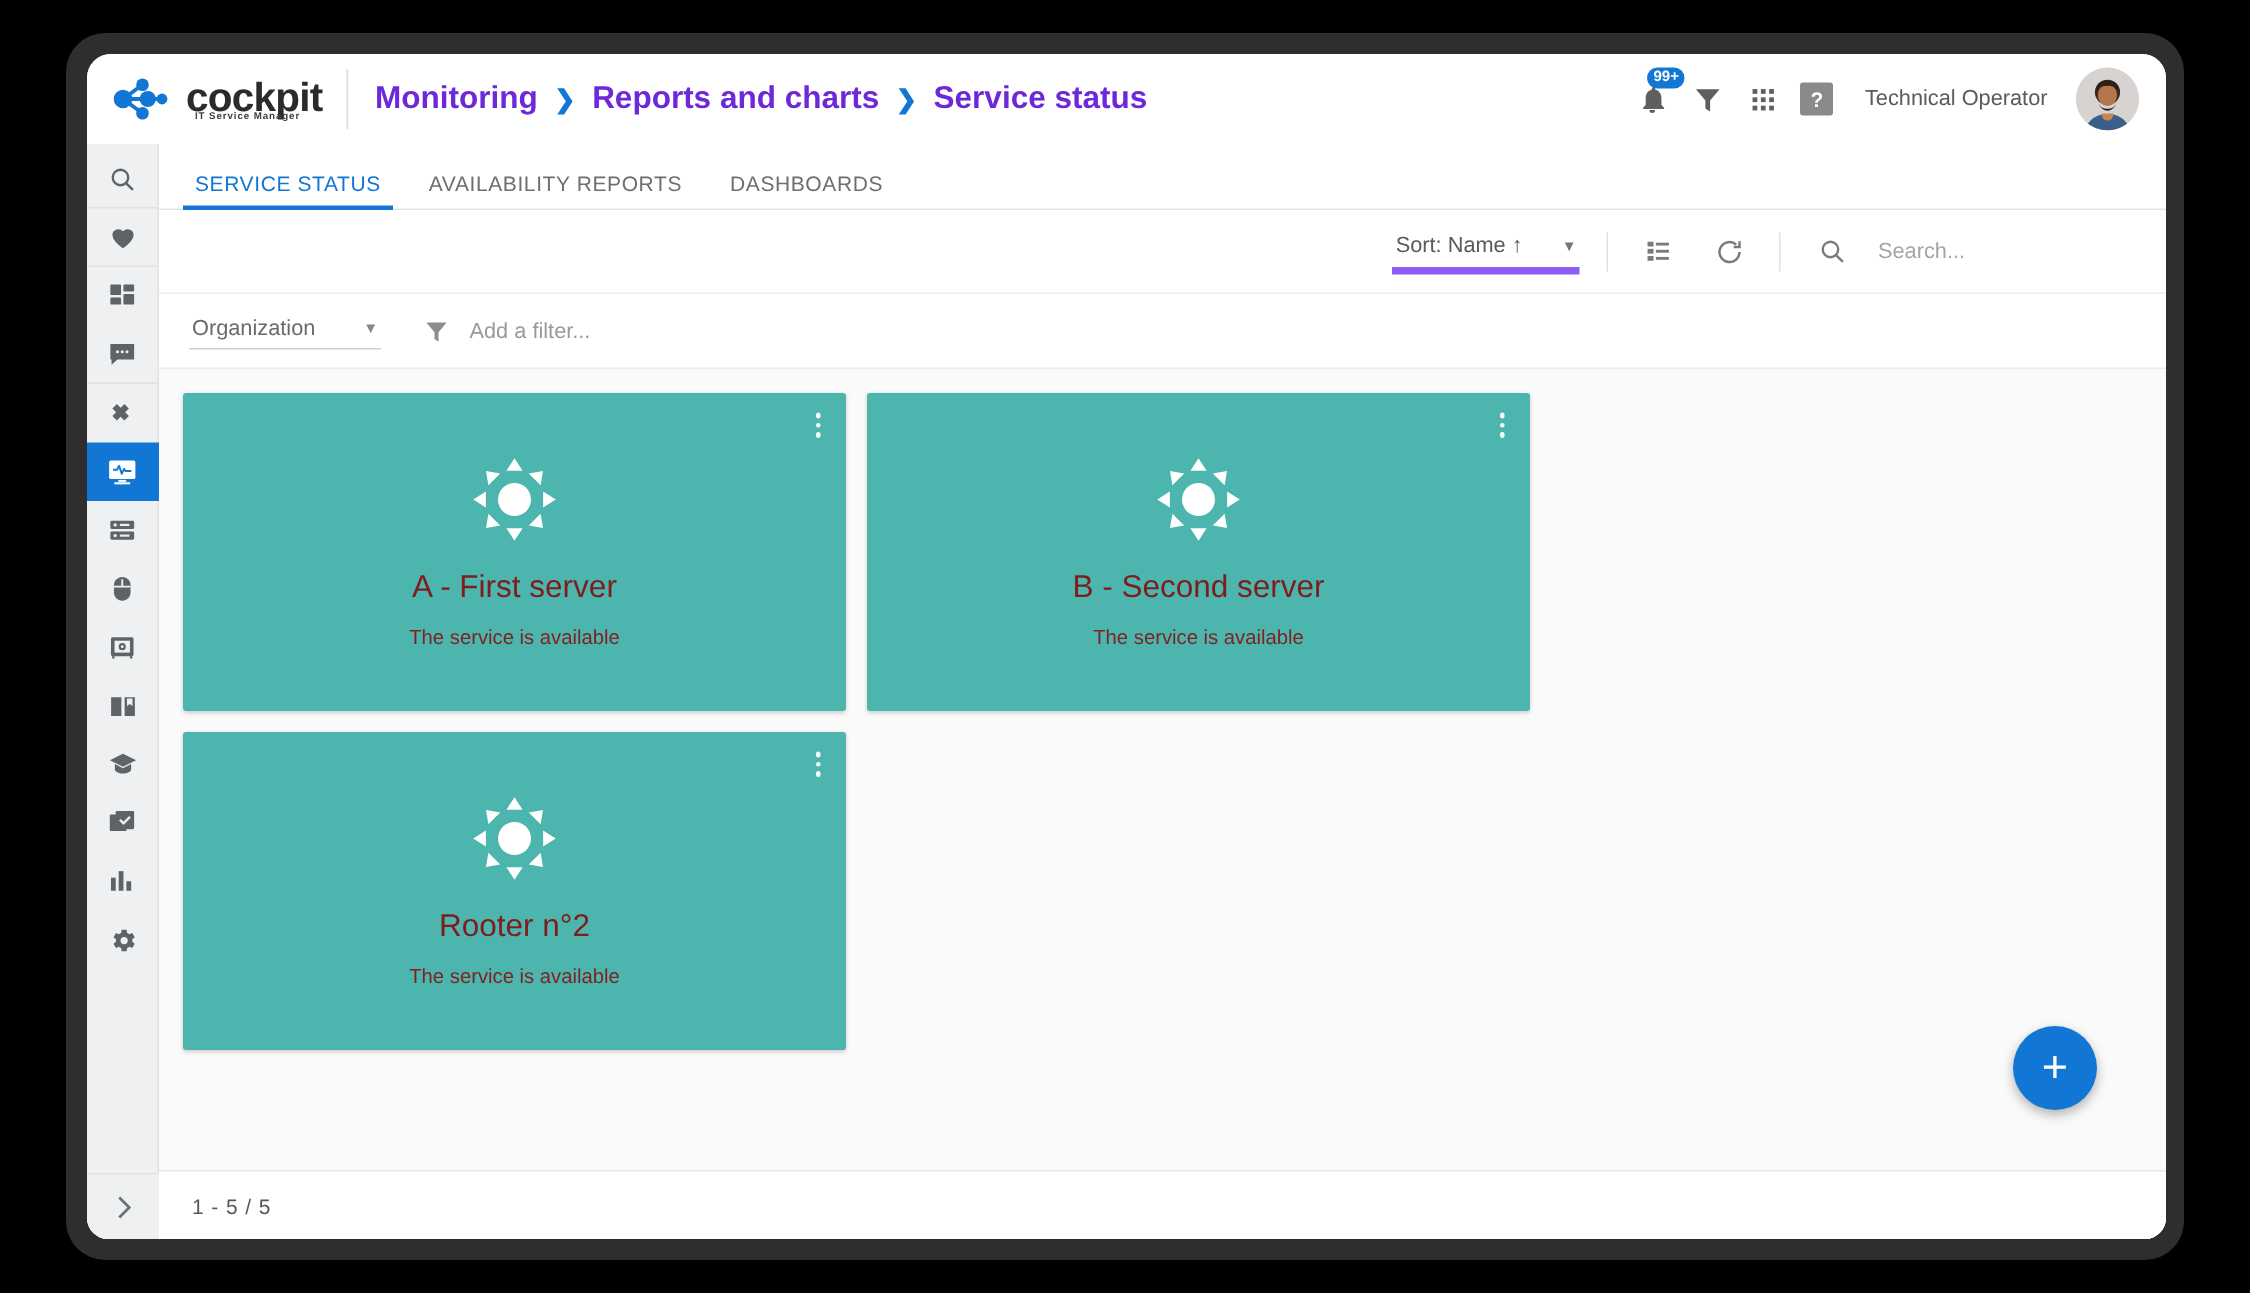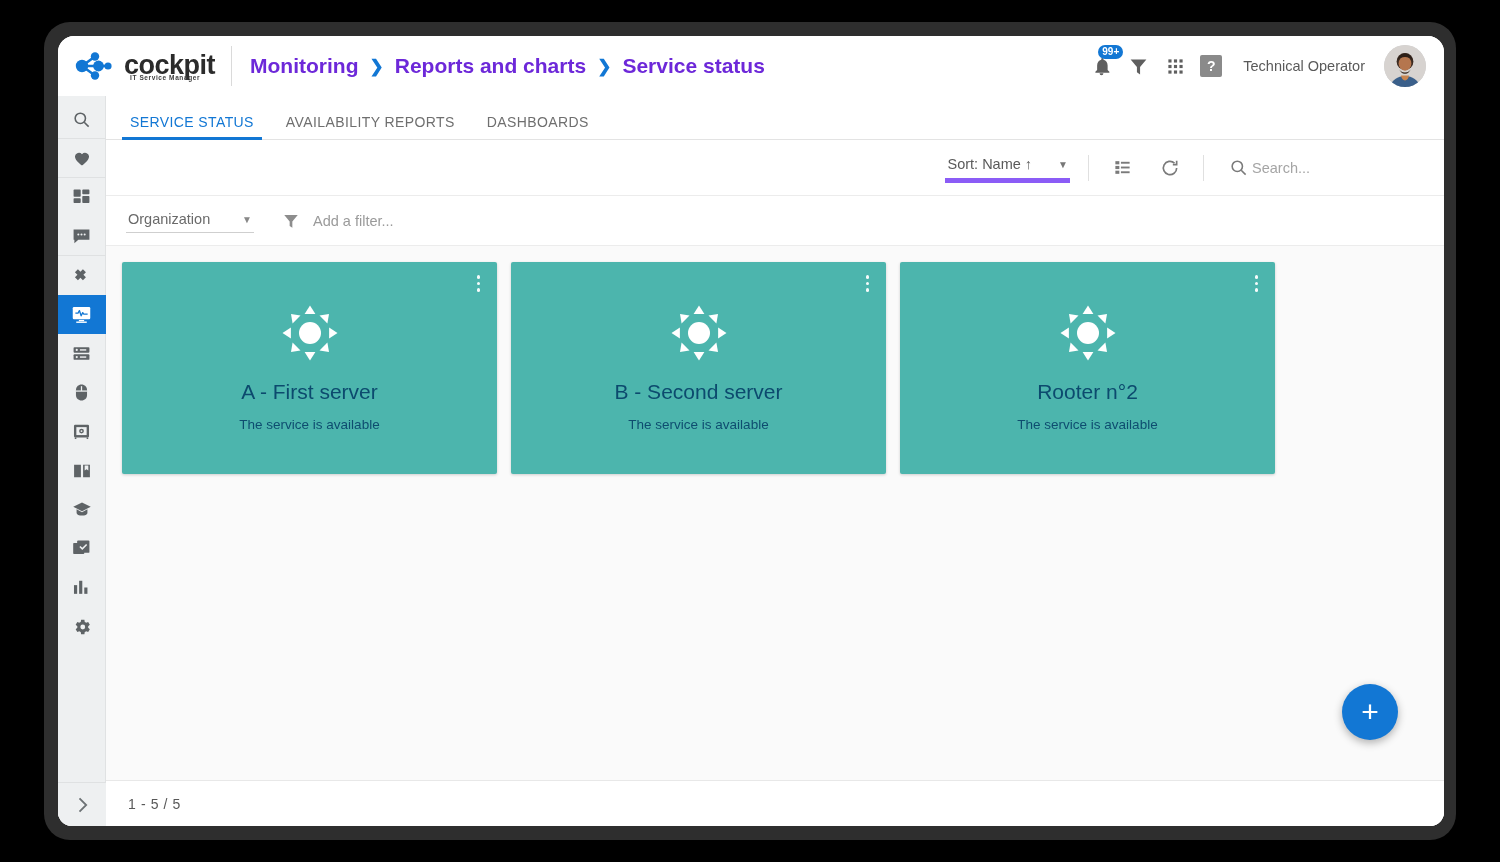--- a/index.html
+++ b/index.html
@@ -70,40 +70,40 @@
     height:3px; background:#1277d4; }
 
   #toolbar{ height:56px; flex:0 0 56px; display:flex; align-items:center;
     justify-content:flex-end; gap:0; padding:0 42px 0 20px; border-bottom:1px solid #ececec;
     background:#fff; }
   #sort-ctl{ display:flex; align-items:center; gap:26px; font-size:14.5px; color:#5a5a5a;
     border-bottom:5px solid #8b5cf6; padding:4px 2px 6px; min-width:110px; }
   .tb-div{ width:1px; height:26px; background:#e0e0e0; margin:0 18px; }
   .tool-ic{ width:30px; height:30px; display:flex; align-items:center;
     justify-content:center; color:#7a7a7a; }
-  #search-box{ display:flex; align-items:center; gap:4px; margin-left:6px; }
+  #search-box{ display:flex; align-items:center; gap:21px; margin-left:6px; }
   #search-input{ border:none; outline:none; font-size:14.5px; color:#555;
     width:150px; font-family:inherit; background:transparent; }
   #search-input::placeholder{ color:#a5a5a5; }
 
   #filterbar{ height:50px; flex:0 0 50px; display:flex; align-items:center;
     padding:0 20px; gap:0; border-bottom:1px solid #ececec; background:#fff; }
   #org-ctl{ display:flex; align-items:center; justify-content:space-between;
     width:128px; font-size:14.5px; color:#6a6a6a; border-bottom:1px solid #cfcfcf;
     padding:3px 2px 5px; }
   #filter-add{ display:flex; align-items:center; gap:13px; margin-left:28px;
     color:#9a9a9a; font-size:14.5px; }
 
   
   #cards-area{ flex:1; background:#fafafa; padding:16px 0 0 16px; position:relative;
     overflow:hidden; }
   #cards-grid{ display:flex; flex-wrap:wrap; gap:14px; align-content:flex-start; }
-  .card{ width:375px; height:212px; border-radius:2px; position:relative;
+  .card{ width:442px; height:212px; border-radius:2px; position:relative;
     display:flex; flex-direction:column; align-items:center; justify-content:center;
-    box-shadow:0 1px 3px rgba(0,0,0,.18); color:#0c4a6e; }
+    box-shadow:0 1px 3px rgba(0,0,0,.18); color:#7f1d1d; }
   .card-menu{ position:absolute; top:13px; right:17px; display:flex; flex-direction:column;
     gap:3px; }
   .card-menu i{ width:3.5px; height:3.5px; border-radius:50%; background:#fff;
     display:block; opacity:.95; }
   .card-icon{ width:60px; height:58px; margin-bottom:18px; position:relative; }
   .card-title{ font-size:21px; font-weight:400; margin-bottom:13px; }
   .card-sub{ font-size:13.5px; font-weight:400; opacity:.97; }
 
   #fab{ position:absolute; right:46px; bottom:40px; width:56px; height:56px;
     border-radius:50%; background:#1277d4; color:#fff; display:flex; align-items:center;

